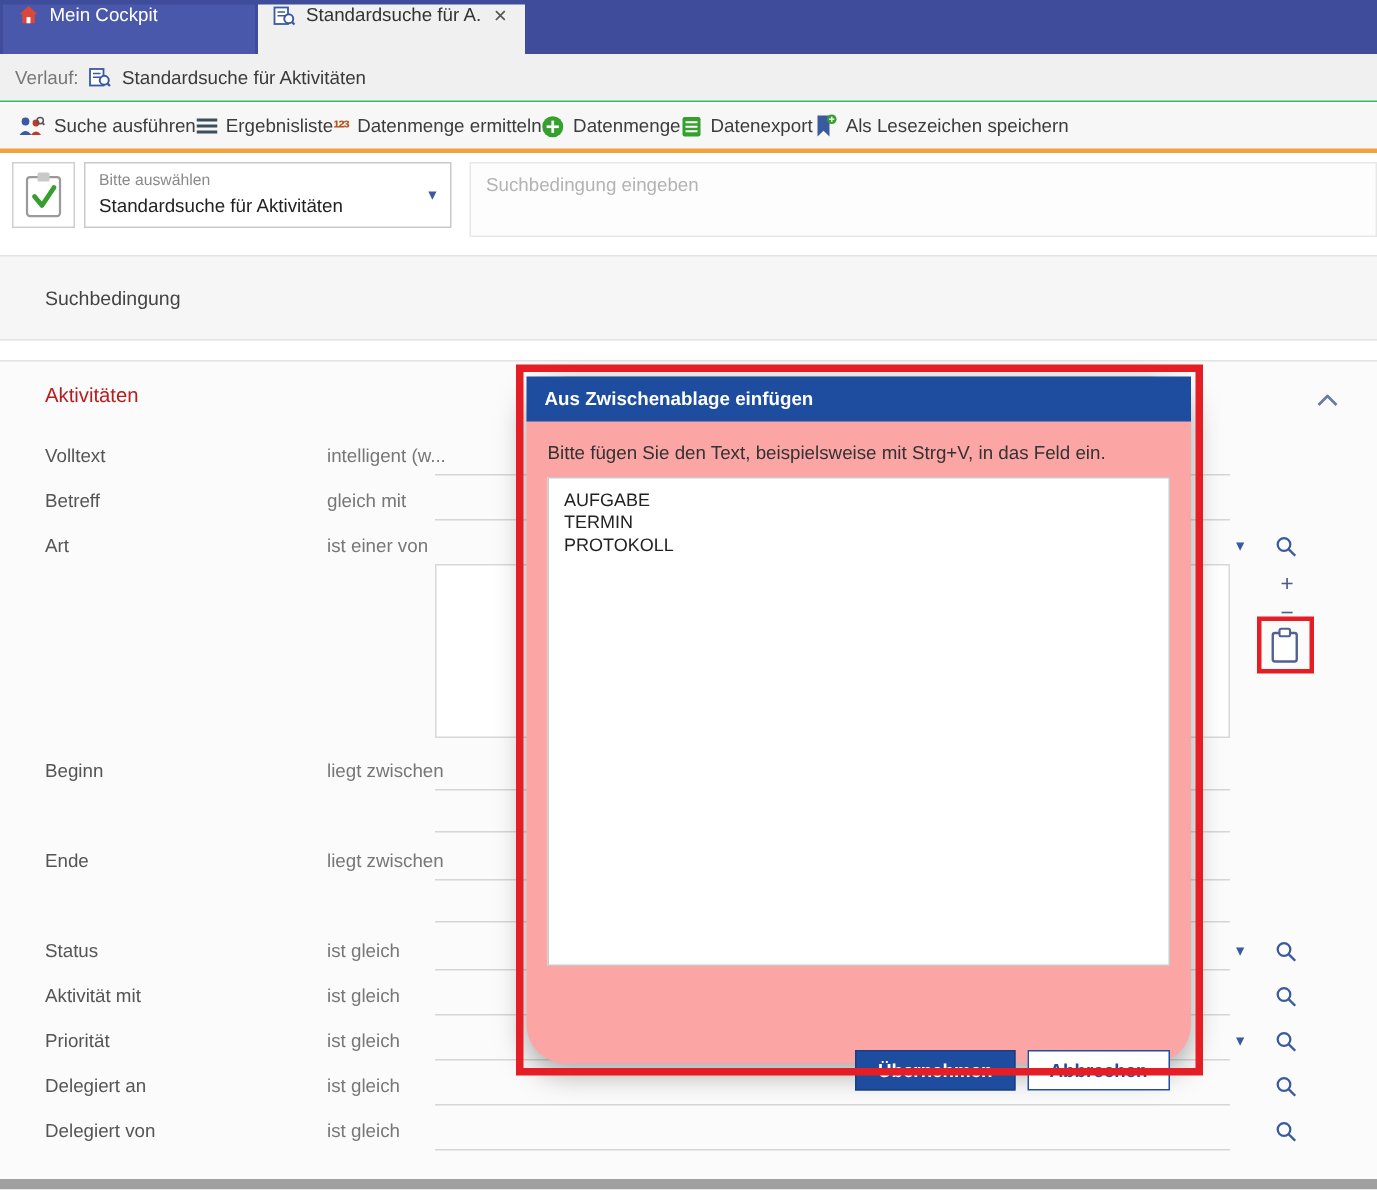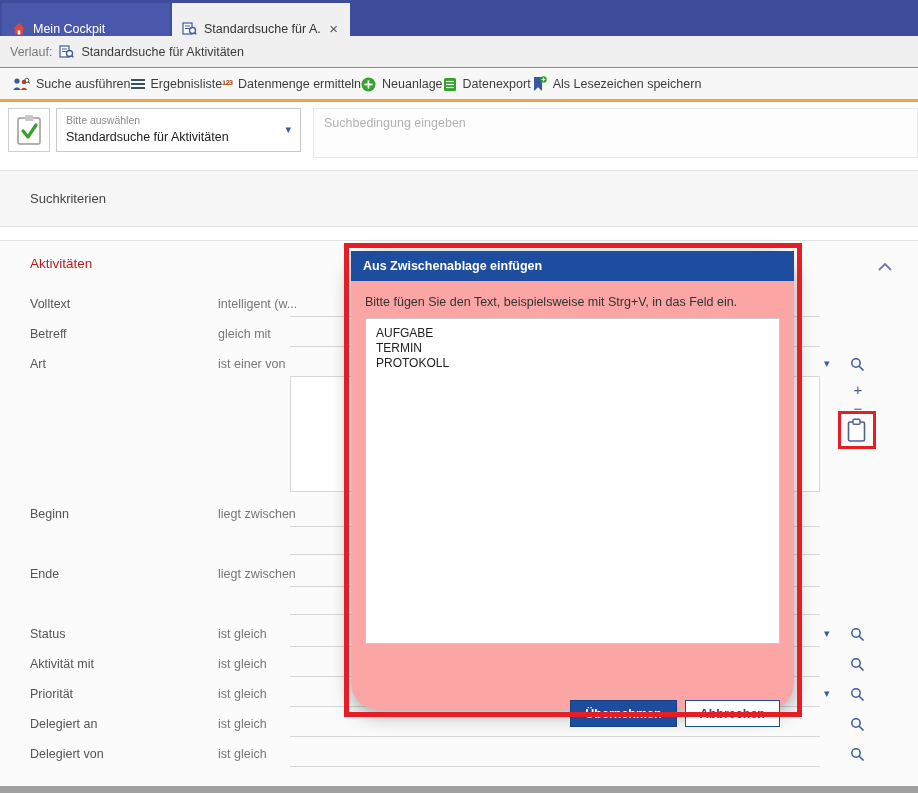--- a/index.html
+++ b/index.html
@@ -5,21 +5,21 @@
   * { margin:0; padding:0; box-sizing:border-box; }
   html,body { background:#e8e8e8; }
   .app {
     position:relative; width:918px; height:793px; overflow:hidden;
     background:#ffffff;
     font-family:"Liberation Sans","DejaVu Sans",sans-serif;
     font-size:12.5px; color:#333;
   }
   
   .tabbar { position:absolute; top:0; left:0; right:0; height:36px; background:#3f4c9c; display:flex; align-items:flex-end; padding-left:2px; }
-  .tab { height:33px; display:flex; align-items:flex-end; gap:7px; padding:0 10px; cursor:pointer; }
+  .tab { height:33px; display:flex; align-items:flex-start; gap:7px; padding:0 10px; cursor:pointer; }
   .tab.inactive { background:#4a58ab; color:#ffffff; width:168px; margin-right:2px; }
   .tab.active { background:#f0f0f0; color:#333; width:178px; }
   .tab .tlabel { white-space:nowrap; overflow:hidden; }
   .tab .close { margin-left:auto; color:#555; font-size:15px; line-height:15px; padding:0 2px; }
   
   .historybar { position:absolute; top:36px; left:0; right:0; height:32px; background:#f0f0f0; border-bottom:1px solid #22c55e; display:flex; align-items:center; padding-left:10px; gap:7px; }
   .hist-label { color:#777; }
   .hist-item { color:#3a3a3a; }
   
   .toolbar { position:absolute; top:69px; left:0; right:0; height:30px; background:#f7f7f7; display:flex; align-items:center; padding-left:12px; }
@@ -139,21 +139,21 @@
       <span>Datenmenge ermitteln</span>
     </div>
     <div class="titem">
       <span>
         <svg width="15" height="15" viewBox="0 0 15 15">
             <circle cx="7.5" cy="7.5" r="7" fill="#35a02c"></circle>
             <rect x="6.6" y="3.4" width="1.8" height="8.2" fill="#ffffff"></rect>
             <rect x="3.4" y="6.6" width="8.2" height="1.8" fill="#ffffff"></rect>
           </svg>
       </span>
-      <span>Neuanlage</span>
+      <span>Datenmenge</span>
     </div>
     <div class="titem">
       <span>
         <svg width="14" height="15" viewBox="0 0 14 15">
             <rect x="1" y="1" width="12" height="13" rx="1.5" fill="#35a02c"></rect>
             <line x1="3" y1="4.5" x2="11" y2="4.5" stroke="#ffffff" stroke-width="1.2"></line>
             <line x1="3" y1="7.5" x2="11" y2="7.5" stroke="#ffffff" stroke-width="1.2"></line>
             <line x1="3" y1="10.5" x2="11" y2="10.5" stroke="#ffffff" stroke-width="1.2"></line>
           </svg>
       </span>
@@ -182,21 +182,21 @@
   </div>
   <div class="selectbox">
     <div class="sel-label">Bitte auswählen</div>
     <div class="sel-value">Standardsuche für Aktivitäten</div>
     <span class="sel-caret">▾</span>
   </div>
   <div class="condbox">
     <span class="cond-ph">Suchbedingung eingeben</span>
   </div>
 
-  <div class="band1">Suchkriterien</div>
+  <div class="band1">Suchbedingung</div>
 
   <div class="panel"></div>
   <div class="sect-title">Aktivitäten</div>
   <div class="chev-up">
     <svg width="14" height="8" viewBox="0 0 14 8">
         <polyline points="1,7 7,1 13,7" fill="none" stroke="#6b7aa8" stroke-width="1.8"></polyline>
       </svg>
   </div>
 
   <div class="crow" style="top:292px">

